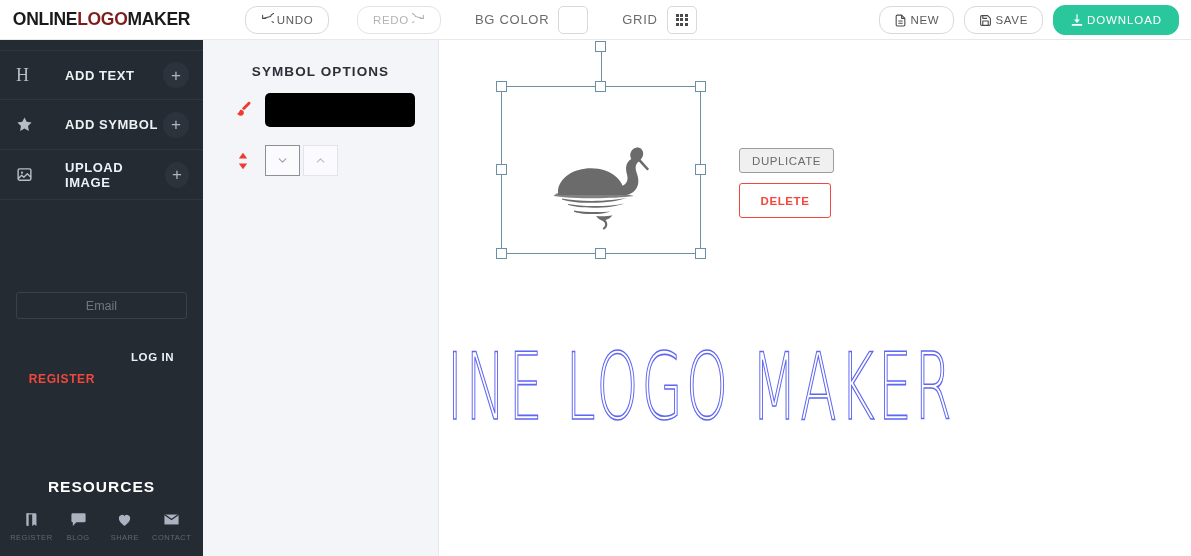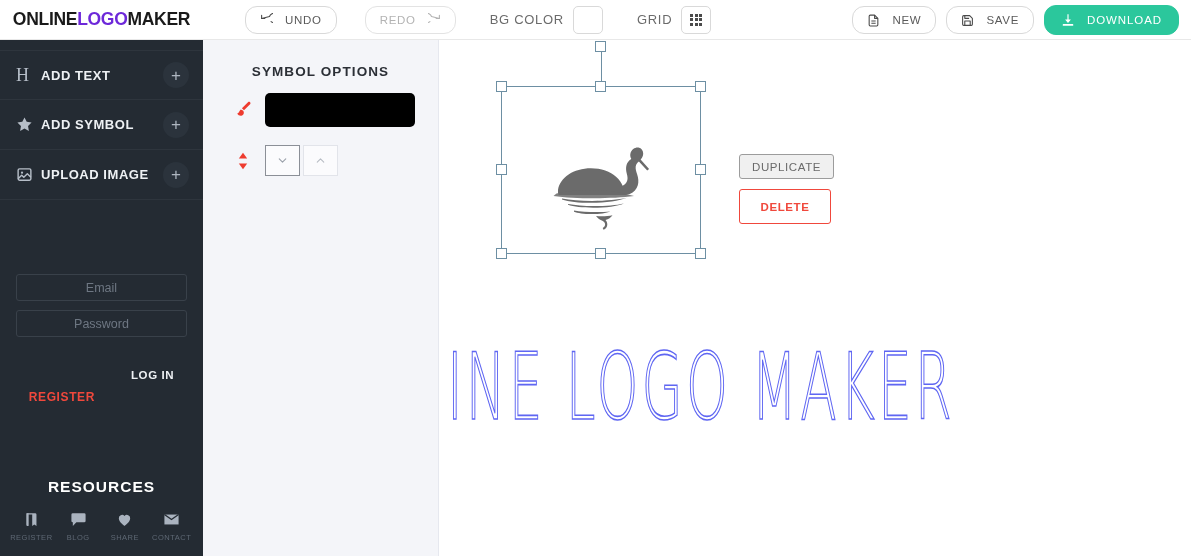--- a/index.html
+++ b/index.html
@@ -20,28 +20,28 @@
     position: relative;
   }
   .brand {
     width: 203px; flex: 0 0 203px;
     text-align: center;
     font-size: 17.5px; font-weight: bold;
     letter-spacing: -0.3px;
     color: #1a1a1a;
     white-space: nowrap;
   }
-  .brand .red { color: #6d28d9; }
+  .brand .red { color: #7f1d1d; }
 
   .hdr-left { display: flex; align-items: center; gap: 0; margin-left: 42px; }
   .hdr-right { position: absolute; right: 12px; top: 0; height: 40px; display: flex; align-items: center; gap: 10px; }
 
   .btn {
     display: inline-flex; align-items: center; justify-content: center;
-    gap: 12px;
+    gap: 3px;
     height: 28px;
     padding: 0 14px;
     border: 1px solid #d9d9d9;
     border-radius: 12px;
     background: #ffffff;
     font-size: 11.5px;
     letter-spacing: 0.7px;
     color: #5a5a5a;
     white-space: nowrap;
     cursor: pointer;
@@ -98,20 +98,21 @@
     width: 22px; flex: 0 0 22px; display: flex; align-items: center; justify-content: flex-start;
     color: #9aa4b0;
   }
   .side-ico .hglyph {
     font-family: "Liberation Serif", serif; font-size: 18px; color: #b6bec8; line-height: 1;
   }
   .side-label {
     flex: 1 1 auto;
     color: #eef1f4; font-size: 13px; font-weight: bold; letter-spacing: 0.55px;
     padding-left: 3px;
+    margin-left: 24px;
   }
   .plus-btn {
     width: 26px; height: 26px; border-radius: 50%;
     background: #2b333c;
     display: flex; align-items: center; justify-content: center;
     color: #aeb6c0; font-size: 17px; line-height: 1; font-weight: 300;
     cursor: pointer;
   }
 
   .side-spacer { flex: 1 1 auto; }
@@ -188,21 +189,21 @@
   .h-bl { left: -6px; bottom: -6px; }
   .h-bc { left: 50%; margin-left: -6px; bottom: -6px; }
   .h-br { right: -6px; bottom: -6px; }
   .rot-line {
     position: absolute; left: 50%; top: -40px; width: 1px; height: 40px; background: #6d8fa3;
   }
   .h-rot { left: 50%; margin-left: -6px; top: -46px; }
 
   .swan { position: absolute; left: 40px; top: 50px; width: 130px; color: #6b6b6b; }
 
-  .obj-actions { position: absolute; left: 300px; top: 114px; display: flex; flex-direction: column; gap: 10px; align-items: flex-start; }
+  .obj-actions { position: absolute; left: 300px; top: 108px; display: flex; flex-direction: column; gap: 10px; align-items: flex-start; }
   .btn-duplicate {
     min-width: 92px; height: 25px; padding: 0 12px;
     background: #f0f0f0; border: 1px solid #9c9c9c; border-radius: 3px;
     color: #6a6a6a; font-size: 11.5px; letter-spacing: 0.6px;
     display: flex; align-items: center; justify-content: center; cursor: pointer;
   }
   .btn-delete {
     min-width: 92px; height: 35px; padding: 0 12px;
     background: #ffffff; border: 1px solid #f0483c; border-radius: 3px;
     color: #f0483c; font-size: 11.5px; font-weight: bold; letter-spacing: 0.6px;
@@ -346,21 +347,20 @@
           </span>
           <span class="side-label">UPLOAD IMAGE</span>
           <span class="plus-btn">+</span>
         </div>
       </div>
 
       <div class="side-spacer"></div>
 
       <div class="auth">
         <input class="auth-input" type="text" placeholder="Email" style="">
-        <input class="auth-input" type="password" placeholder="Password" style="">
         <div class="auth-links">
           <span class="link-register">REGISTER</span>
           <span class="link-login">LOG IN</span>
         </div>
       </div>
 
       <div class="side-spacer"></div>
 
       <div class="resources">
         <div class="res-title">RESOURCES</div>

